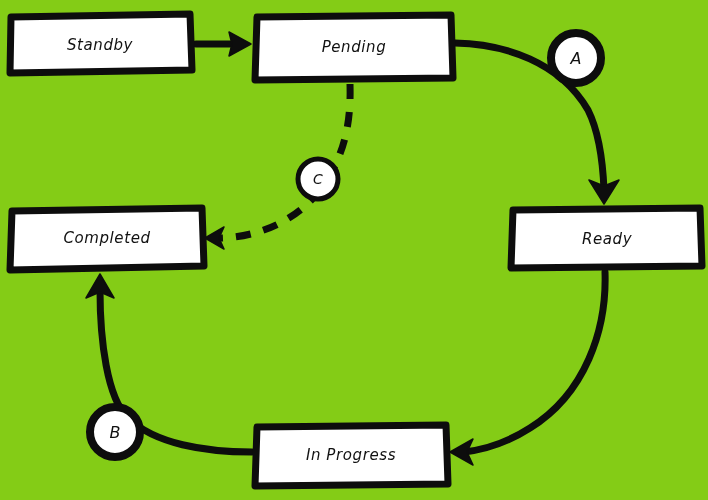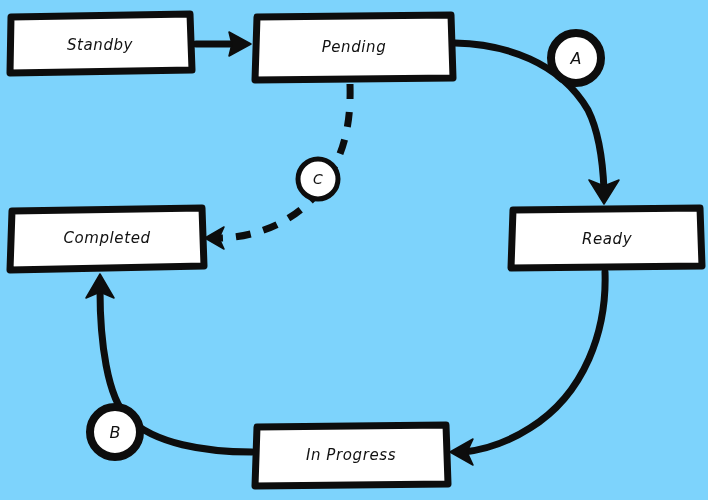--- a/index.html
+++ b/index.html
@@ -10,21 +10,21 @@
   body {
     width: 708px;
     height: 500px;
     overflow: hidden;
     font-family: "DejaVu Sans", sans-serif;
   }
   #diagram-root {
     position: relative;
     width: 708px;
     height: 500px;
-    background: #7dd3fc;
+    background: #84cc16;
   }
   svg#flow-svg {
     display: block;
     width: 708px;
     height: 500px;
   }
   .node-box-shape {
     fill: #ffffff;
     stroke: #0d0d0d;
     stroke-width: 7;

